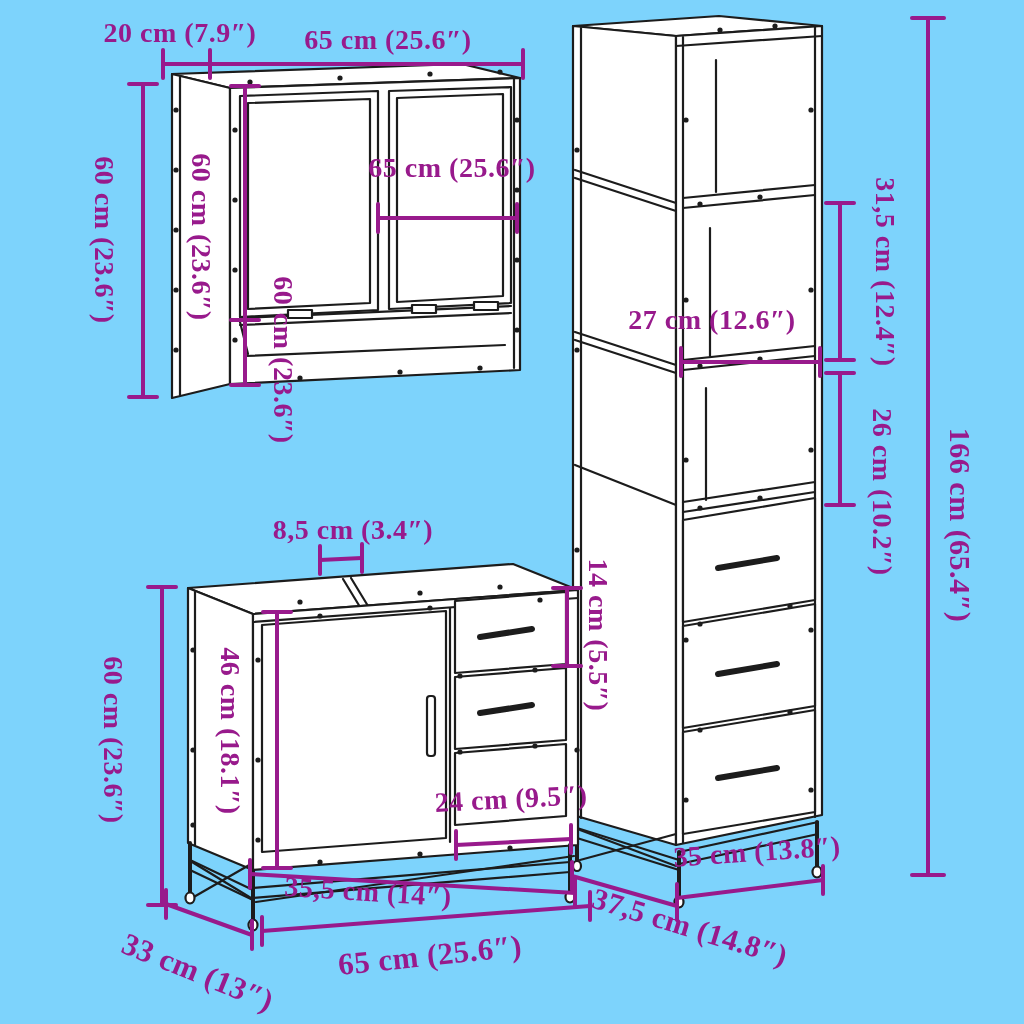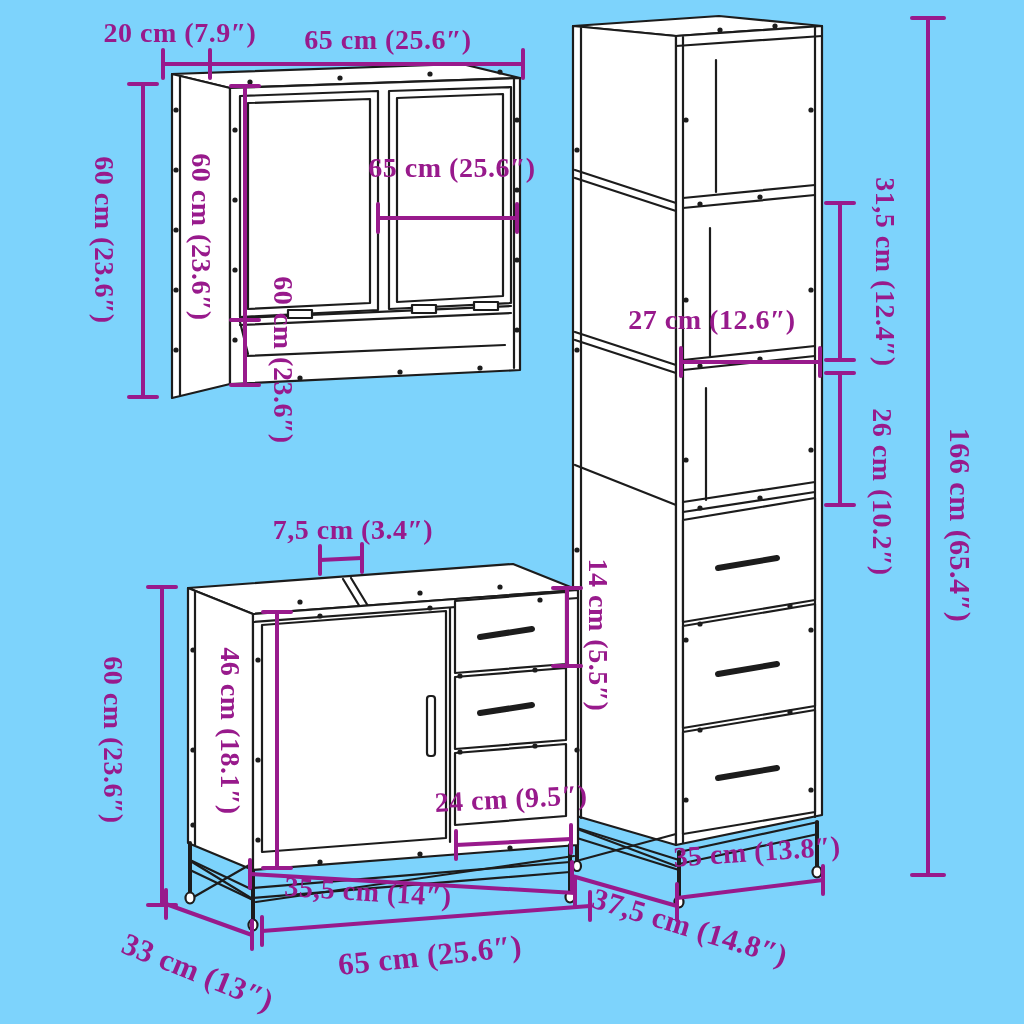--- a/index.html
+++ b/index.html
@@ -320,21 +320,21 @@
   <div class="lbl v" id="lb-mirror-h-inner">60 cm (23.6″)</div>
   <div class="lbl" id="lb-mirror-width-inner">65 cm (25.6″)</div>
 
   <div class="lbl v" id="lb-tall-top">31,5 cm (12.4″)</div>
   <div class="lbl" id="lb-tall-shelf">27 cm (12.6″)</div>
   <div class="lbl v" id="lb-tall-mid">26 cm (10.2″)</div>
   <div class="lbl v" id="lb-tall-height">166 cm (65.4″)</div>
   <div class="lbl" id="lb-tall-w">35 cm (13.8″)</div>
   <div class="lbl" id="lb-tall-depth">37,5 cm (14.8″)</div>
 
-  <div class="lbl" id="lb-vanity-gap">7,5 cm (3.4″)</div>
+  <div class="lbl" id="lb-vanity-gap">8,5 cm (3.4″)</div>
   <div class="lbl v" id="lb-vanity-h">60 cm (23.6″)</div>
   <div class="lbl v" id="lb-vanity-door">46 cm (18.1″)</div>
   <div class="lbl v" id="lb-vanity-drawer-h">14 cm (5.5″)</div>
   <div class="lbl" id="lb-vanity-drawer-w">24 cm (9.5″)</div>
   <div class="lbl" id="lb-vanity-front-w">35,5 cm (14″)</div>
   <div class="lbl" id="lb-vanity-depth">33 cm (13″)</div>
   <div class="lbl" id="lb-vanity-w">65 cm (25.6″)</div>
 
 </div>
 

